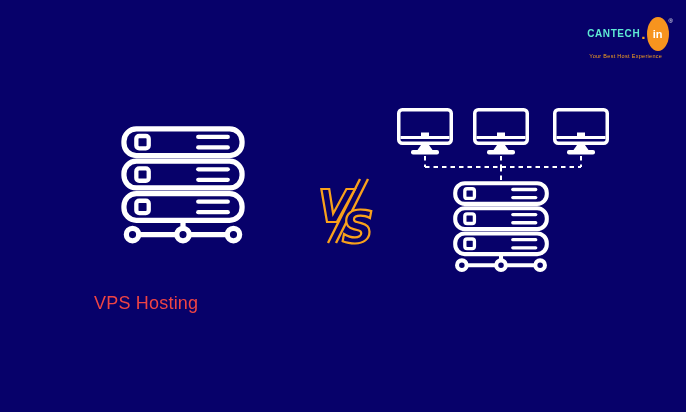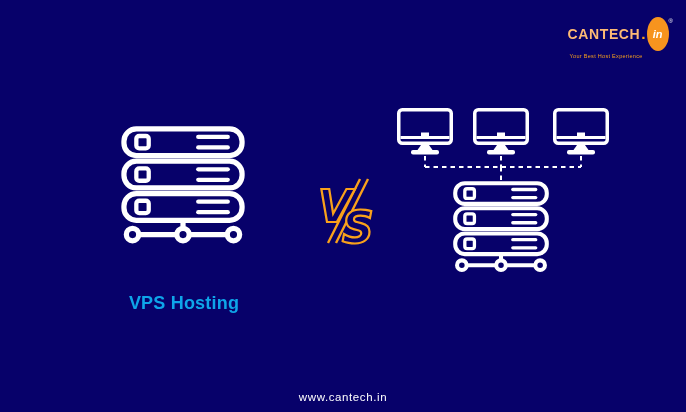--- a/index.html
+++ b/index.html
@@ -6,36 +6,36 @@
   .canvas{
     position:relative;
     width:686px;height:412px;
     background:#07016A;
     overflow:hidden;
     font-family:"Liberation Sans", sans-serif;
   }
   
   .logo{position:absolute;top:17px;right:13px;display:flex;flex-direction:column;align-items:flex-start;}
   .logo-row{display:flex;align-items:center;}
-  .logo-name{color:#fdba74;font-weight:700;font-size:14px;letter-spacing:.6px;line-height:1;}
+  .logo-name{color:#5eead4;font-weight:700;font-size:10px;letter-spacing:.6px;line-height:1;}
   .logo-dot{color:#F9A11B;font-weight:700;font-size:15.5px;line-height:1;margin-left:1px;}
   .logo-badge{
     width:22px;height:34px;border-radius:50%;
     background:#F7941E;color:#FFFFFF;
-    font-weight:700;font-style:italic;font-size:11px;
+    font-weight:700;font-size:11px;
     display:flex;align-items:center;justify-content:center;
     margin-left:1px;line-height:1;
   }
   .logo-reg{color:#FFFFFF;font-size:6px;line-height:1;align-self:flex-start;margin-top:1px;}
   .logo-tagline{color:#F9A11B;font-size:5.5px;letter-spacing:.3px;margin-top:2px;padding-left:2px;white-space:nowrap;}
   
   .fig{position:absolute;}
   .fig-label{
-    position:absolute;top:293px;width:180px;text-align:center;
-    color:#0ea5e9;font-weight:700;font-size:18px;letter-spacing:.2px;
+    position:absolute;top:293px;width:180px;text-align:left;
+    color:#ef4444;font-weight:400;font-size:18px;letter-spacing:.2px;
   }
   .label-left{left:94px;}
   .label-right{left:414px;}
   
   .footer{
     position:absolute;left:0;top:391px;width:100%;text-align:center;
     color:#FFFFFF;font-size:11.5px;letter-spacing:.6px;
   }
   .defs-holder{position:absolute;width:0;height:0;overflow:hidden;}
   svg{display:block;}
@@ -119,15 +119,14 @@
       <line x1="113" y1="54" x2="113" y2="65"></line>
       <line x1="193" y1="54" x2="193" y2="65"></line>
       <line x1="37" y1="65" x2="193" y2="65"></line>
       <line x1="113" y1="65" x2="113" y2="80"></line>
     </g>
     <g>
       <use href="#server-sym" transform="translate(65,79) scale(0.7385)"></use>
     </g>
   </svg>
 
-  <div class="footer">www.cantech.in</div>
 
 </div>
 
 </body></html>

